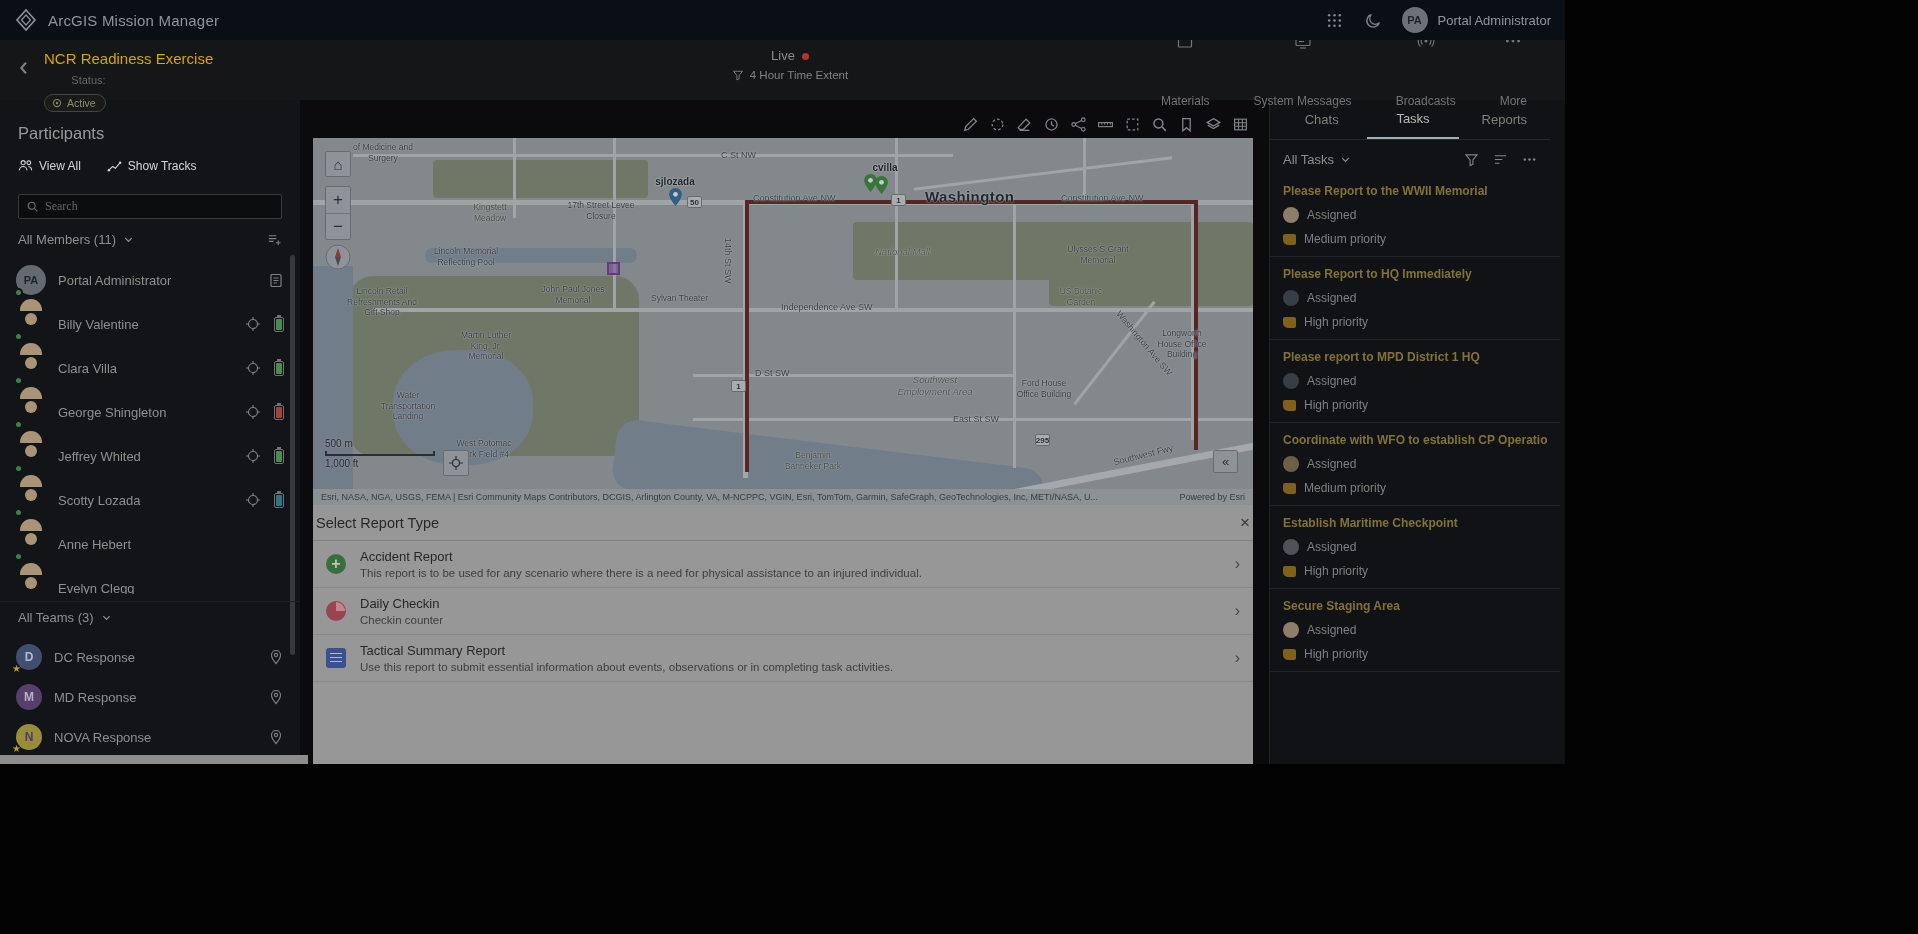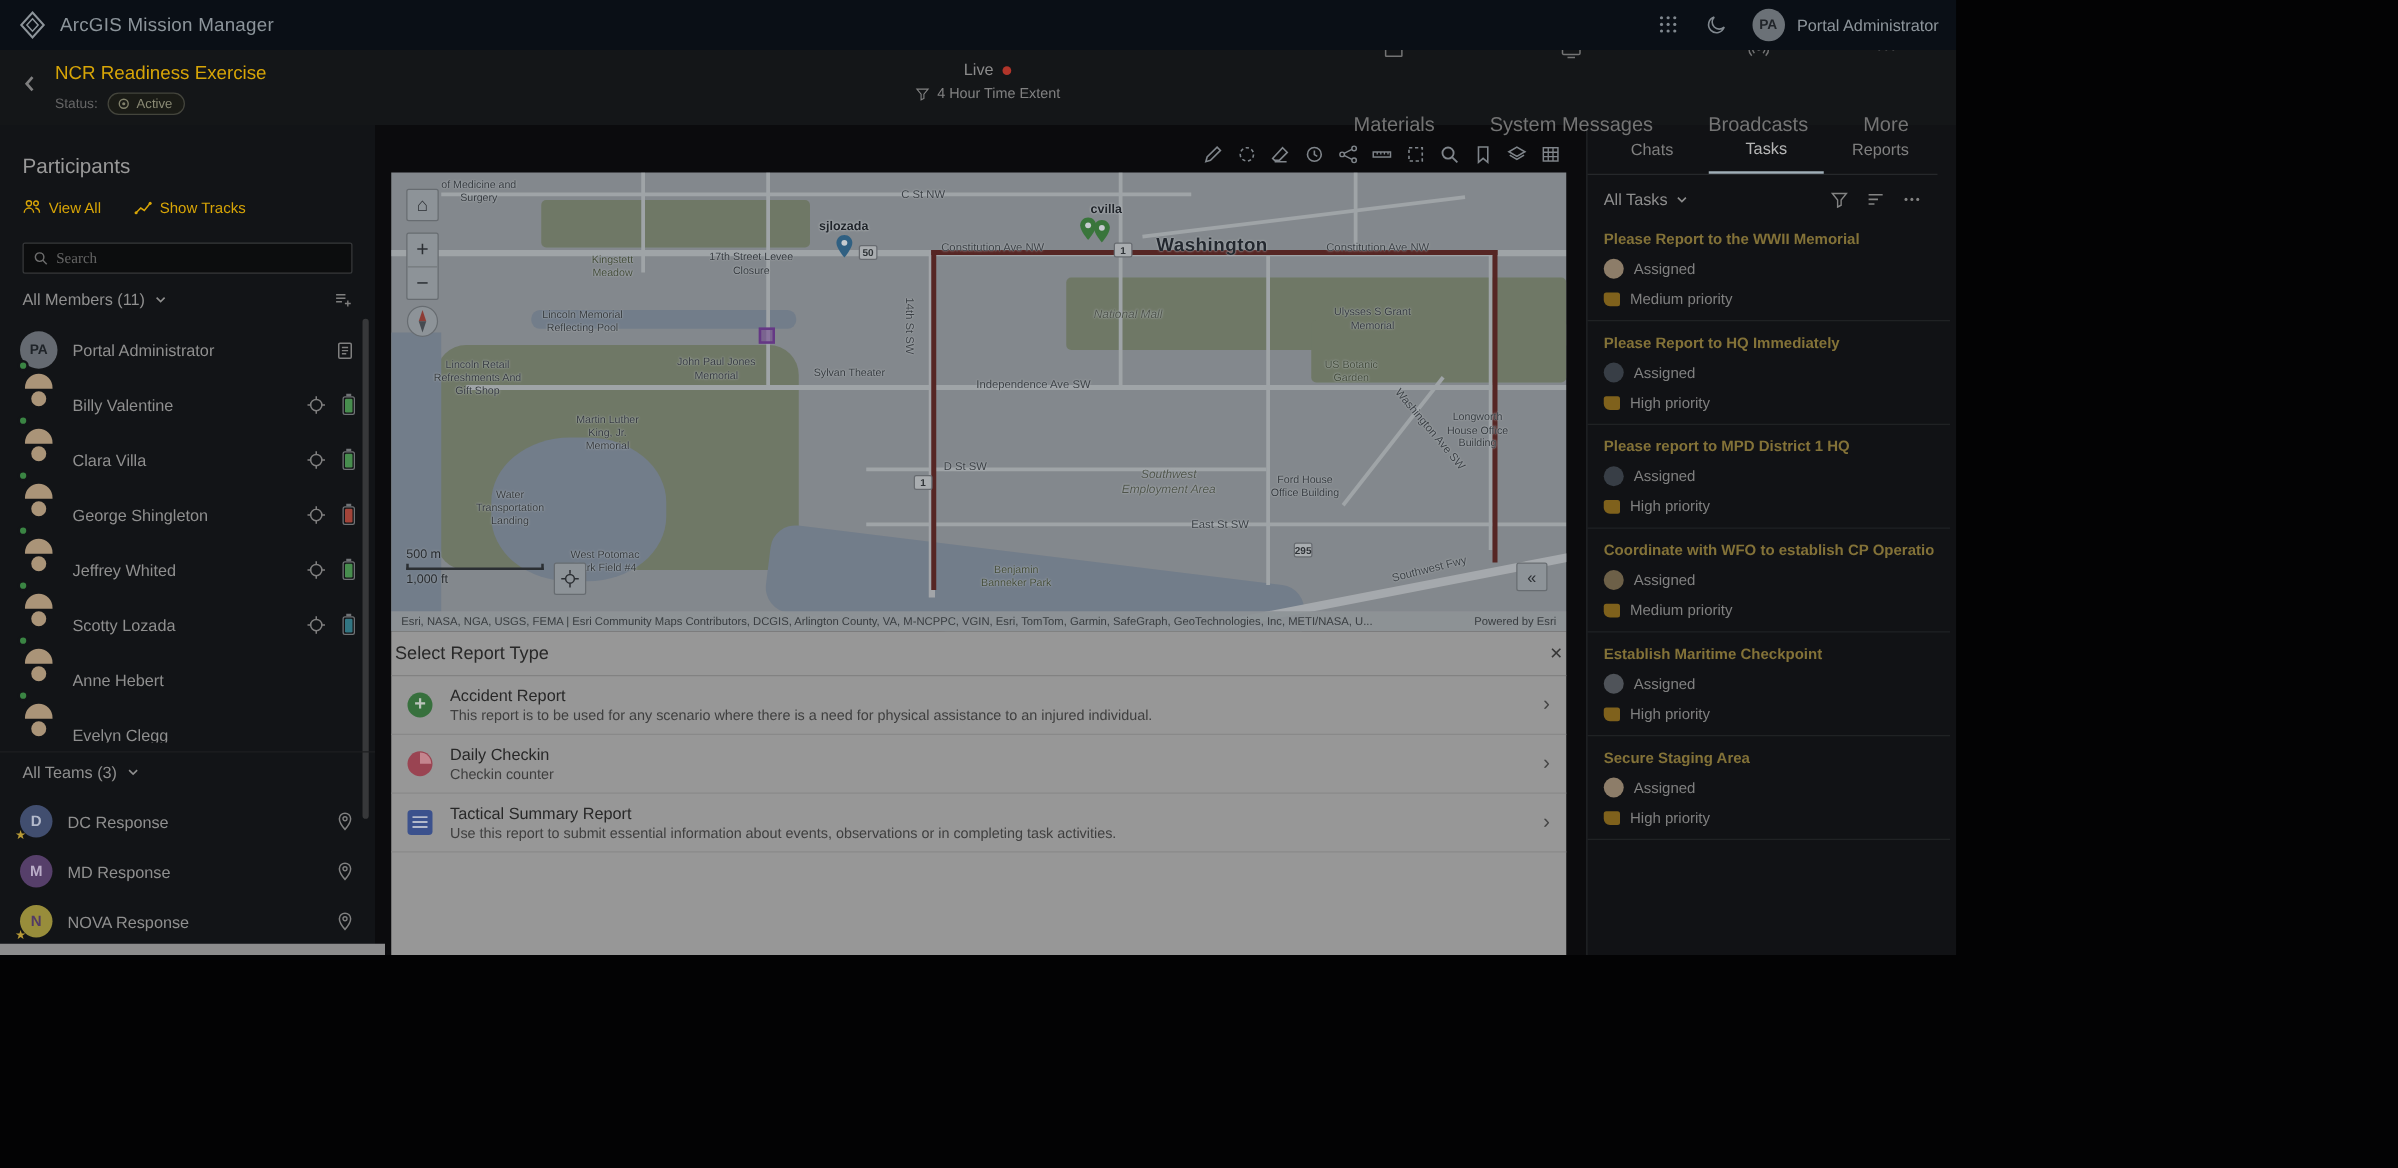--- a/index.html
+++ b/index.html
@@ -19,40 +19,40 @@
   .top-ic { color:#8b939b; margin-left:22px; cursor:pointer; }
   .avatar-sm { width:26px; height:26px; border-radius:50%; background:#757b82; color:#23282d;
                font-size:11px; font-weight:bold; display:flex; align-items:center; justify-content:center;
                margin-left:20px; }
   .username { color:#9aa2a9; font-size:13px; margin-left:10px; }
 
   
   .subheader { position:absolute; left:0; top:40px; width:100%; height:60px; background:#16181b; z-index:4; }
   .back { position:absolute; left:16px; top:18px; color:#8a8a8a; cursor:pointer; }
   .mission-title { position:absolute; left:44px; top:10px; color:#eab308; font-size:15px; }
-  .status-row { position:absolute; left:44px; top:34px; display:flex; align-items:center; gap:8px; }
+  .status-row { position:absolute; left:44px; top:34px; display:flex; align-items:flex-end; gap:8px;flex-direction:column; }
   .status-label { color:#6f6f6f; font-size:11px; }
   .badge { display:inline-flex; align-items:center; gap:5px; border:1px solid #4a4b42; background:#1d1e18;
            border-radius:10px; padding:2px 9px 2px 7px; color:#96967f; font-size:10.5px; }
   .live-wrap { position:absolute; left:700px; top:8px; width:180px; text-align:center; }
   .live-line { color:#979797; font-size:13px; }
   .live-dot { display:inline-block; width:7px; height:7px; border-radius:50%; background:#c03a2e; margin-left:7px; }
   .extent-line { margin-top:6px; color:#8d8d8d; font-size:11.5px; display:flex; align-items:center; justify-content:center; gap:6px; }
   .hdr-actions { position:absolute; right:38px; top:0; height:60px; display:flex; align-items:center; gap:44px; }
   .hdr-action { display:flex; flex-direction:column; align-items:center; gap:4px; color:#7e7e7e; cursor:pointer; }
-  .hdr-action .lbl { font-size:16px;margin-top:40px; }
+  .hdr-action .lbl { font-size:12px;margin-top:40px; }
 
   
   .content { position:absolute; left:0; top:100px; width:1565px; height:664px; }
 
   
   .sidebar { position:absolute; left:0; top:0; width:300px; height:664px; background:#141619; }
   .p-title { position:absolute; left:18px; top:24px; color:#a6a6a6; font-size:16.5px; }
   .p-actions { position:absolute; left:18px; top:58px; display:flex; gap:26px; }
-  .p-act { display:flex; align-items:center; gap:6px; color:#eab308; font-size:12px; cursor:pointer; }
+  .p-act { display:flex; align-items:center; gap:6px; color:#e5e5e5; font-size:12px; cursor:pointer; }
   .searchbox { position:absolute; left:18px; top:94px; width:264px; height:25px; background:#0e0f10;
                border:1px solid #3c3e40; border-radius:2px; display:flex; align-items:center; padding:0 7px; }
   .searchbox input { flex:1; background:transparent; border:0; outline:none; color:#9a9a9a; font-size:12px;
                      margin-left:6px; font-family:Liberation Serif, serif; }
   .searchbox input::placeholder { color:#6e6e6e; }
   .group-head { position:absolute; left:18px; width:264px; display:flex; align-items:center; gap:7px;
                 color:#9c9c9c; font-size:13px; cursor:pointer; }
   .group-head .right { margin-left:auto; color:#8a8a8a; }
   .member-list { position:absolute; left:0; top:158px; width:300px; height:336px; overflow:hidden; }
   .member-row { height:44px; display:flex; align-items:center; padding:0 16px; cursor:pointer; }

